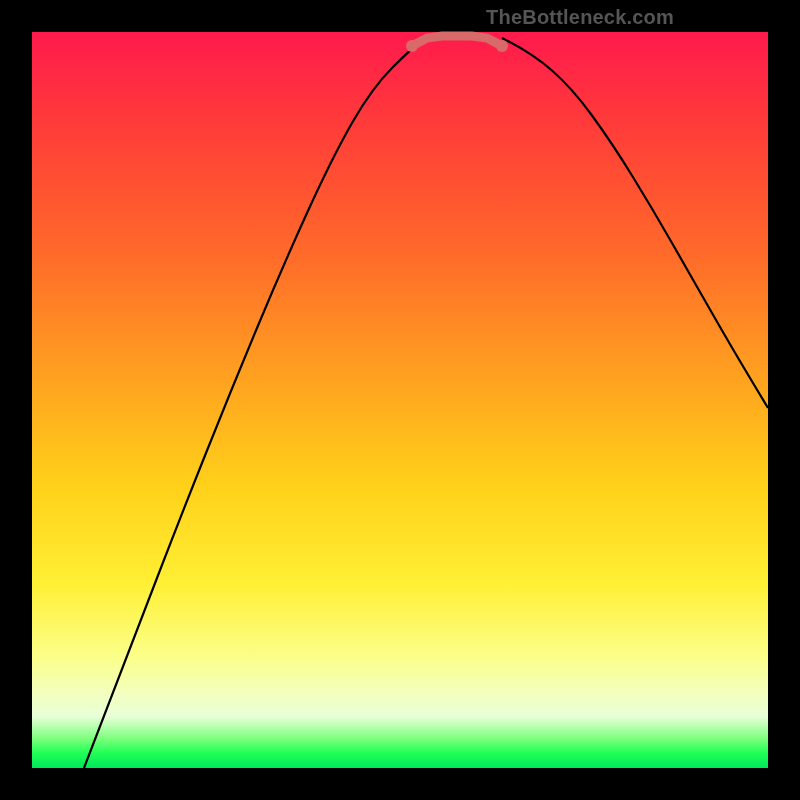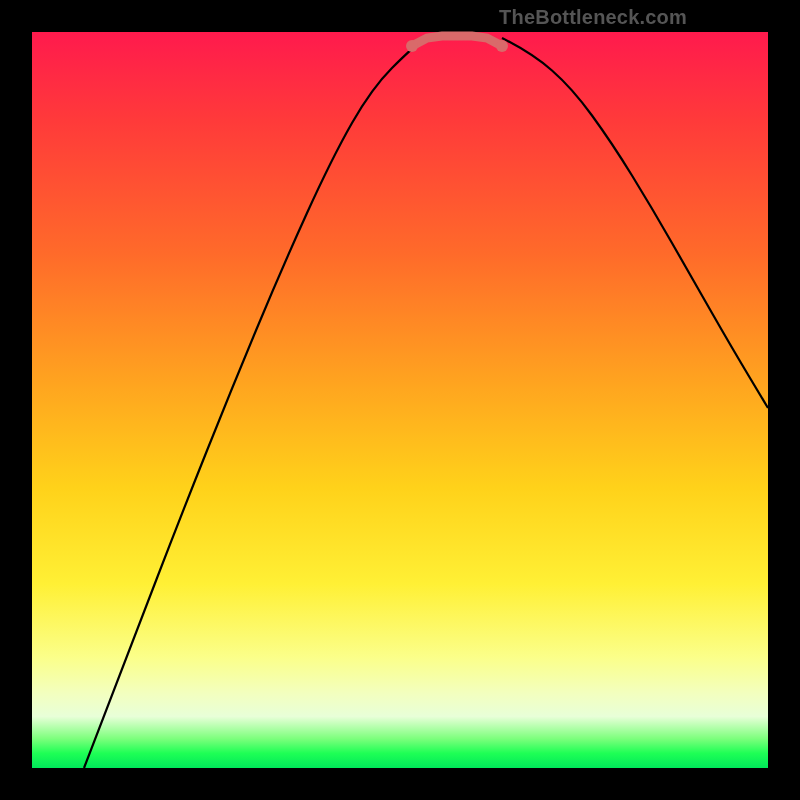--- a/index.html
+++ b/index.html
@@ -9,21 +9,20 @@
     height: 800px;
     background: #000000;
     overflow: hidden;
     font-family: Arial, Helvetica, sans-serif;
   }
   .frame {
     position: relative;
     width: 684px;
     height: 800px;
     background: #000000;
-    padding-left: 13px;
   }
   .plot {
     position: absolute;
     left: 32px;
     top: 32px;
     width: 736px;
     height: 736px;
     
     background: linear-gradient(
       to bottom,

